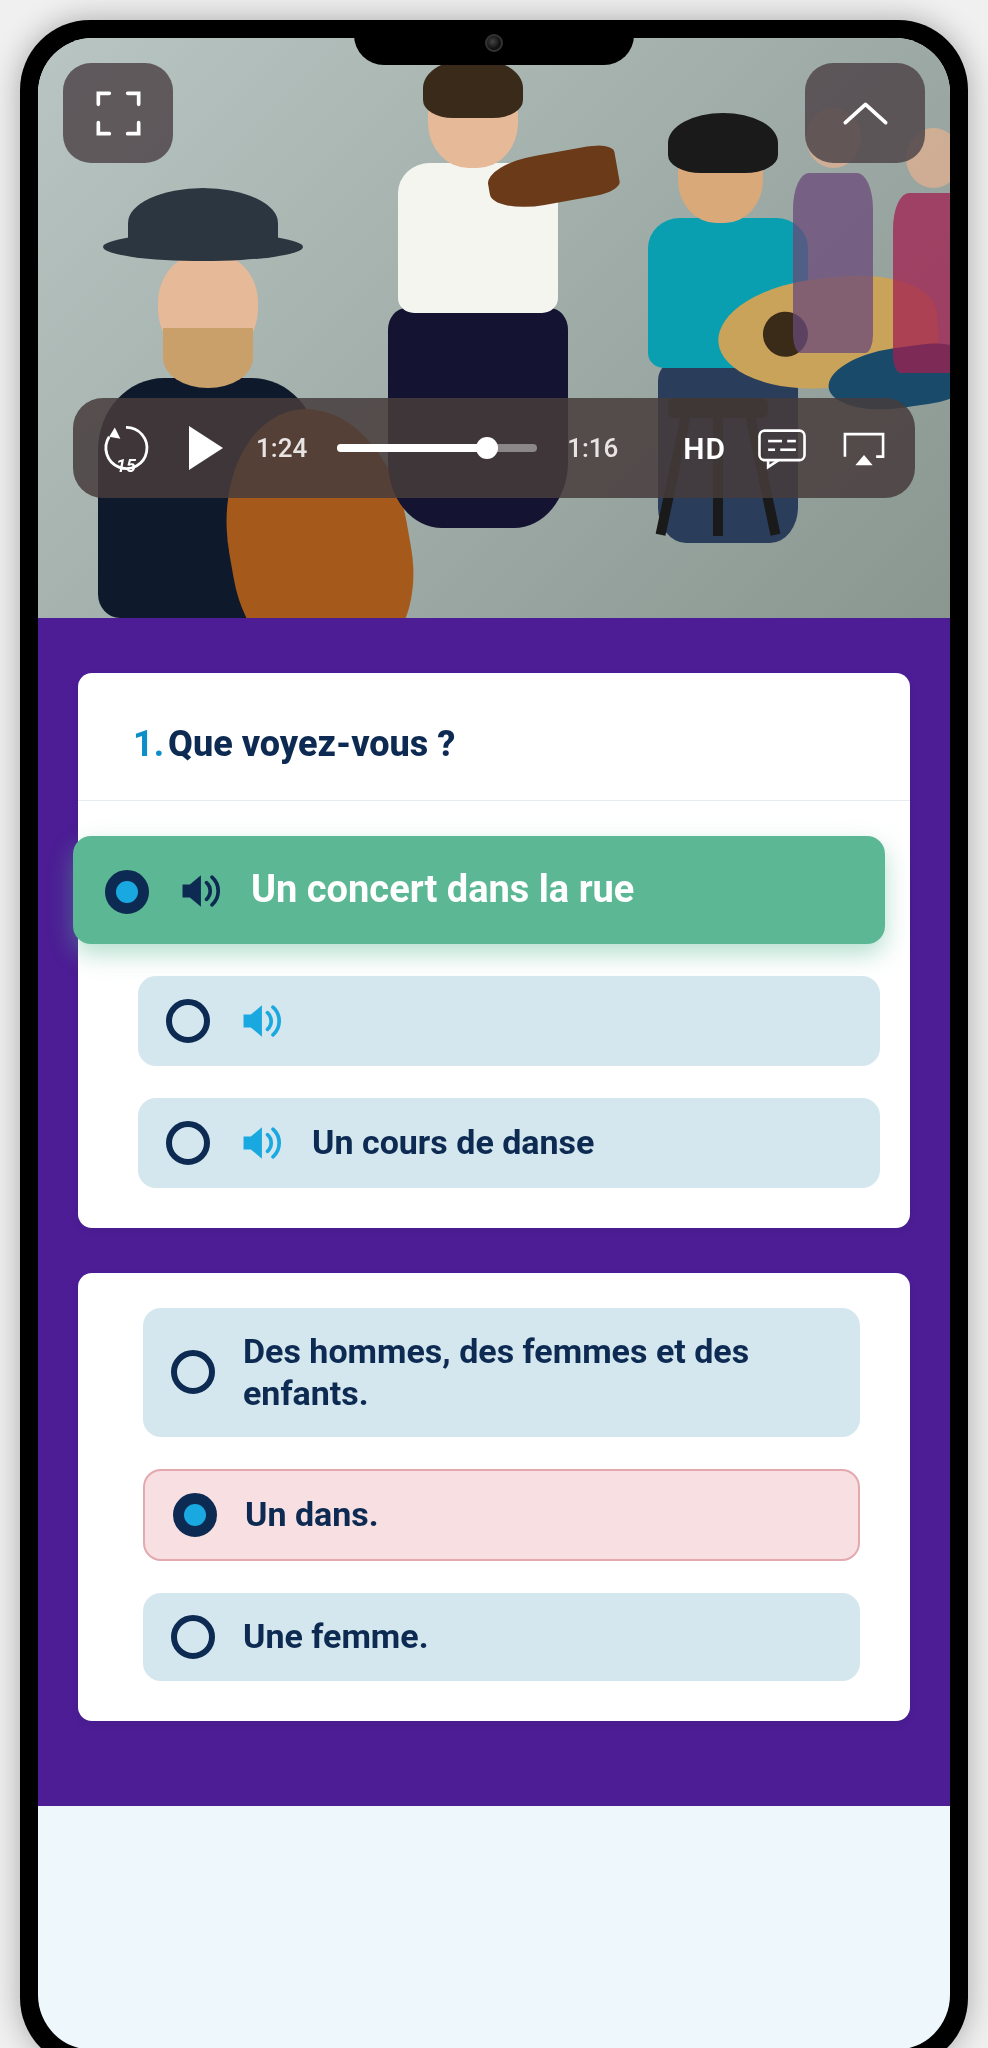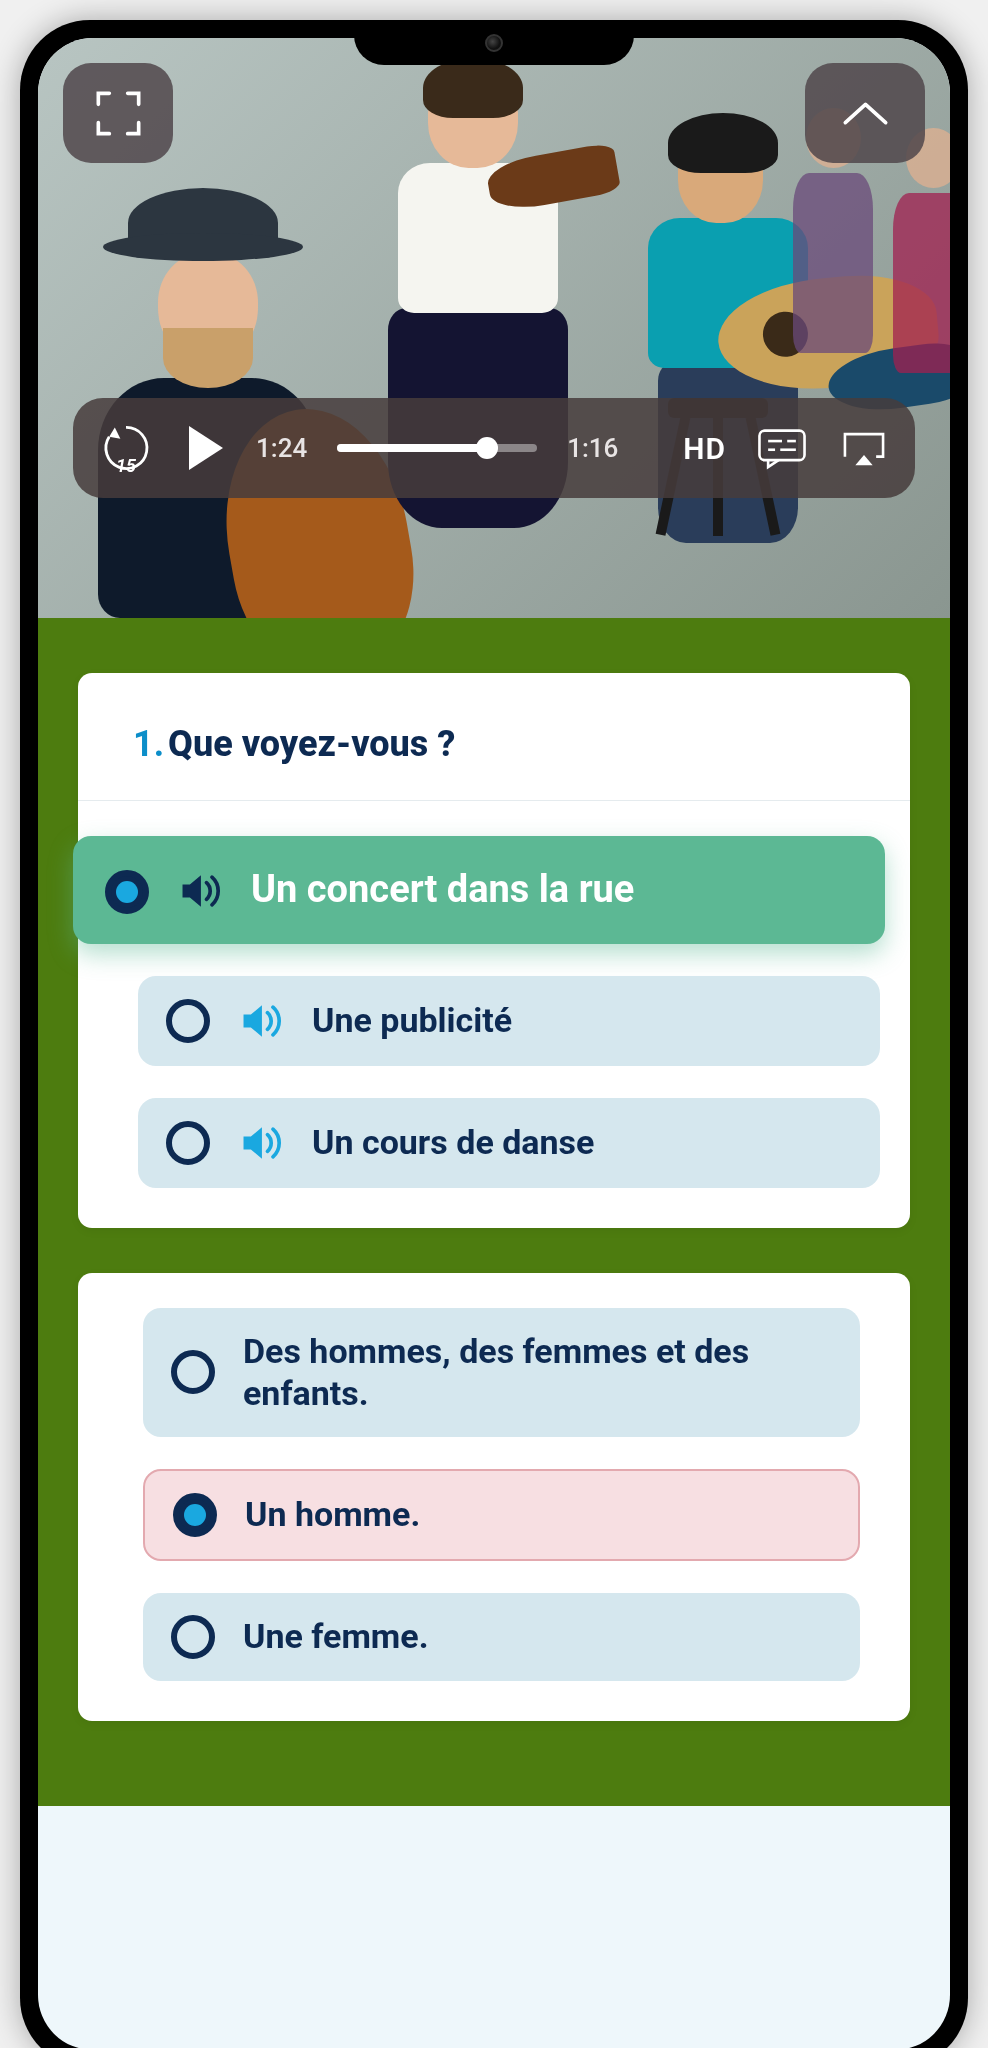--- a/index.html
+++ b/index.html
@@ -162,21 +162,21 @@
     border-radius: 5px;
   }
   .progress .fill { position:absolute; left:0; top:0; height:100%; width:75%; background:#fff; border-radius:5px;}
   .progress .thumb { position:absolute; left:75%; top:50%; transform:translate(-50%,-50%); width:22px; height:22px; background:#fff; border-radius:50%;}
   .hd { color:#fff; font-size:30px; font-weight:600; letter-spacing:1px;}
   .cc svg, .cast svg { width:52px; height:44px; fill:none; stroke:#fff; stroke-width:3; }
 
   
   .content {
     padding: 55px 40px 40px;
-    background: #4d7c0f;
+    background: #4c1d95;
   }
   .card {
     background: #fff;
     border-radius: 14px;
     box-shadow: 0 3px 10px rgba(0,0,0,.06);
     margin-bottom: 45px;
     padding-bottom: 40px;
   }
   .q-header {
     padding: 50px 55px 35px;
@@ -344,21 +344,20 @@
           </div>
           <div class="option" style="margin-left:30px">
             <div class="radio"></div>
             <div class="speaker">
               <svg viewBox="0 0 50 50">
                 <path d="M6 18 H14 L26 8 V42 L14 32 H6 Z" fill="#1aa8e0"></path>
                 <path d="M32 16 A12 12 0 0 1 32 34" fill="none" stroke="#1aa8e0" stroke-width="4" stroke-linecap="round"></path>
                 <path d="M38 10 A20 20 0 0 1 38 40" fill="none" stroke="#1aa8e0" stroke-width="4" stroke-linecap="round"></path>
               </svg>
             </div>
-            <span class="opt-text">Une publicité</span>
           </div>
           <div class="option" style="margin-left:30px">
             <div class="radio"></div>
             <div class="speaker">
               <svg viewBox="0 0 50 50">
                 <path d="M6 18 H14 L26 8 V42 L14 32 H6 Z" fill="#1aa8e0"></path>
                 <path d="M32 16 A12 12 0 0 1 32 34" fill="none" stroke="#1aa8e0" stroke-width="4" stroke-linecap="round"></path>
                 <path d="M38 10 A20 20 0 0 1 38 40" fill="none" stroke="#1aa8e0" stroke-width="4" stroke-linecap="round"></path>
               </svg>
             </div>
@@ -368,21 +367,21 @@
       </div>
 
       <div class="card">
         <div class="options narrow">
           <div class="option">
             <div class="radio"></div>
             <span class="opt-text">Des hommes, des femmes et des enfants.</span>
           </div>
           <div class="option wrong">
             <div class="radio filled"></div>
-            <span class="opt-text">Un homme.</span>
+            <span class="opt-text">Un dans.</span>
           </div>
           <div class="option">
             <div class="radio"></div>
             <span class="opt-text">Une femme.</span>
           </div>
         </div>
       </div>
 
     </div>
 

